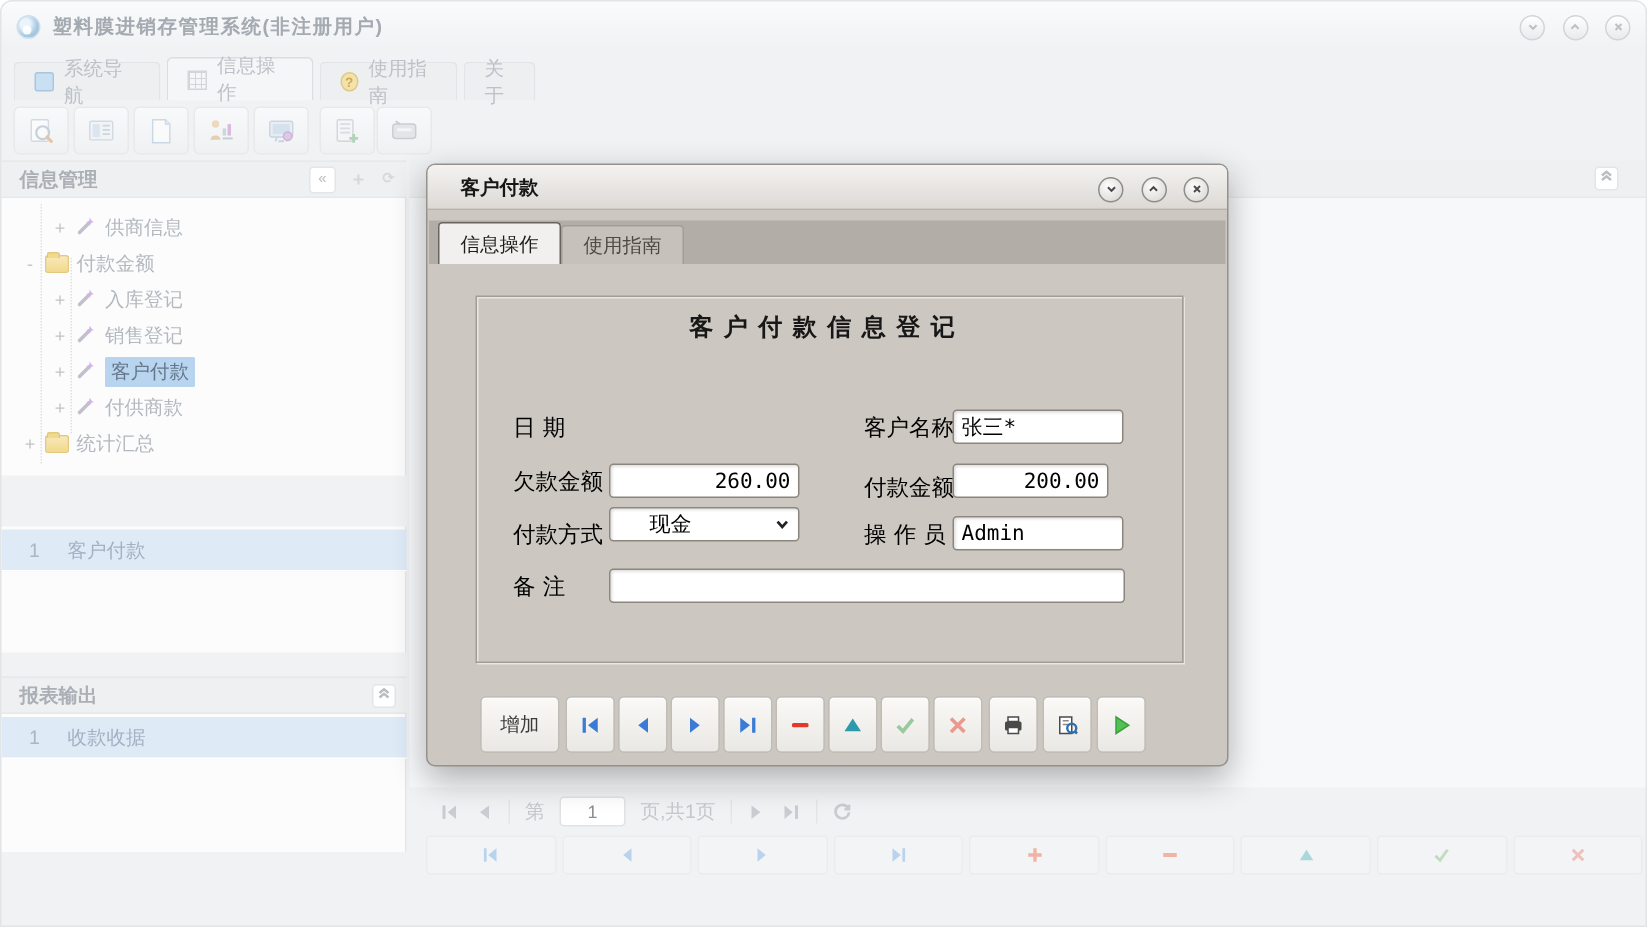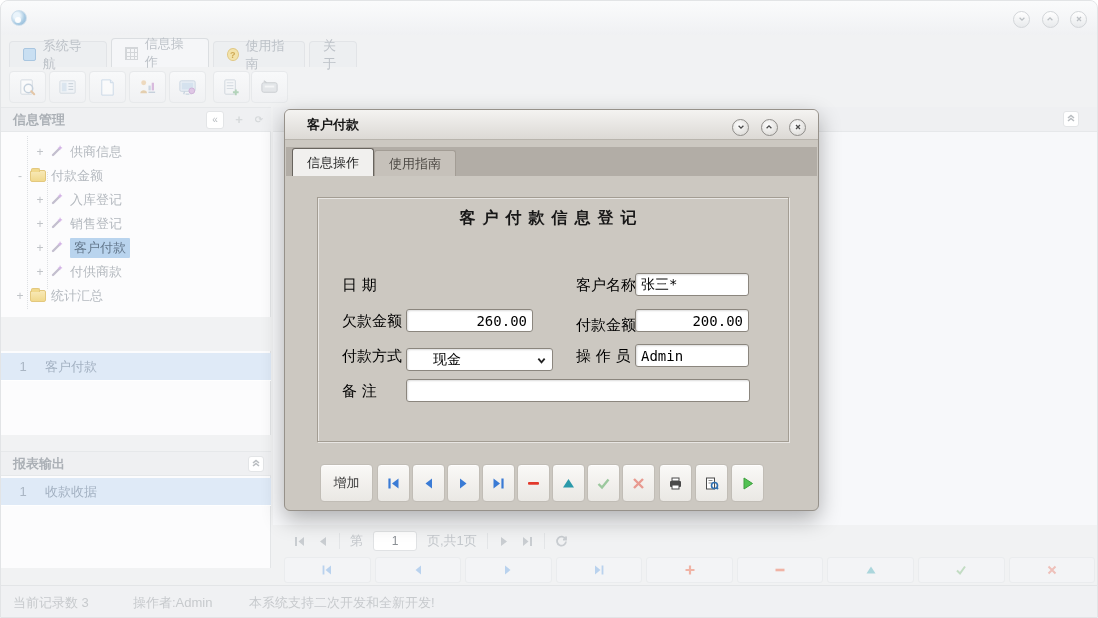--- a/index.html
+++ b/index.html
@@ -132,20 +132,21 @@
   .dlg-btn svg { width:15px; height:15px; }
   .w-add { width:53px; } .w-sq { width:33px; }
 </style>
 </head>
 <body>
 
 <div class="screen">
 
   <div class="titlebar">
     <div class="logo"></div>
+    <div class="win-title">塑料膜进销存管理系统(非注册用户)</div>
     <div class="win-controls">
       <span class="circle-btn">
           <svg viewBox="0 0 10 10">
             <path d="M2 3.5 L5 6.5 L8 3.5"></path>
           </svg>
         </span>
       <span class="circle-btn">
           <svg viewBox="0 0 10 10">
             <path d="M2 6.5 L5 3.5 L8 6.5"></path>
           </svg>
@@ -382,25 +383,20 @@
           <path d="M2 6.5 L5 9.5 L10 2.5" fill="none" stroke="#c2dcc3" stroke-width="2"></path>
         </svg>
       </div>
     <div class="navbtn">
         <svg viewBox="0 0 12 12">
           <path d="M2.5 2.5 L9.5 9.5 M9.5 2.5 L2.5 9.5" stroke="#eec0ba" stroke-width="2"></path>
         </svg>
       </div>
   </div>
 
-  <div class="statusbar">
-    <span style="left:12px;">当前记录数 3</span>
-    <span style="left:132px;">操作者:Admin</span>
-    <span style="left:248px;">本系统支持二次开发和全新开发!</span>
-  </div>
 
   <div class="dialog">
     <div class="dlg-title">
       <span class="dt">客户付款</span>
       <span class="dlg-controls">
         <span class="circle-btn">
             <svg viewBox="0 0 10 10">
               <path d="M2 3.5 L5 6.5 L8 3.5"></path>
             </svg>
           </span>
@@ -428,24 +424,24 @@
     <div class="fieldset"></div>
     <div class="fheading">客户付款信息登记</div>
 
     <span class="flabel" style="left:57px;top:163px;">日 期</span>
     <span class="flabel" style="left:291px;top:163px;">客户名称</span>
     <input class="fctl" style="left: 350px; top: 163px; width: 114px;" value="张三*">
 
     <span class="flabel" style="left:57px;top:199px;">欠款金额</span>
     <input class="fctl num" style="left: 121px; top: 199px; width: 127px;" value="260.00">
     <span class="flabel" style="left:291px;top:203px;">付款金额</span>
-    <input class="fctl num" style="left: 350px; top: 199px; width: 114px;" value="200.00">
+    <input class="fctl num" style="left: 350px; top: 199px; width: 104px;" value="200.00">
 
     <span class="flabel" style="left:57px;top:234px;">付款方式</span>
-    <div class="fctl fsel" style="left:121px;top:238px;width:147px;padding-left:26px;">
+    <div class="fctl fsel" style="left:121px;top:228px;width:127px;padding-left:26px;">
       <span>现金</span>
       <span class="arr"><svg viewBox="0 0 10 10">
             <path d="M1.5 3 L5 7 L8.5 3"></path>
           </svg></span>
     </div>
     <span class="flabel" style="left:291px;top:234px;">操 作 员</span>
     <input class="fctl" style="left: 350px; top: 234px; width: 114px;" value="Admin">
 
     <span class="flabel" style="left:57px;top:269px;">备 注</span>
     <input class="fctl" style="left: 121px; top: 269px; width: 344px;" value="">

